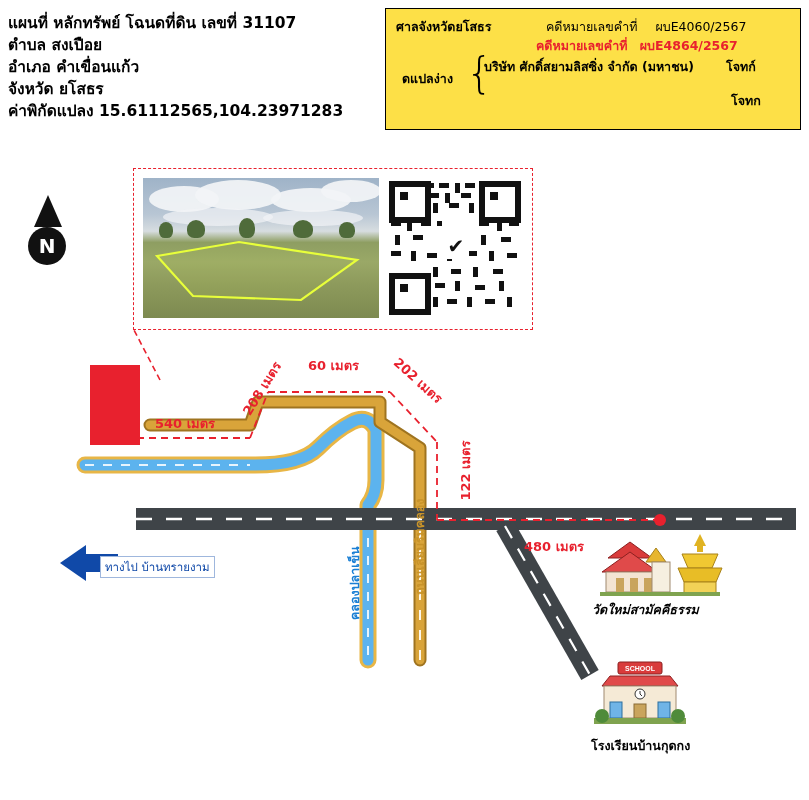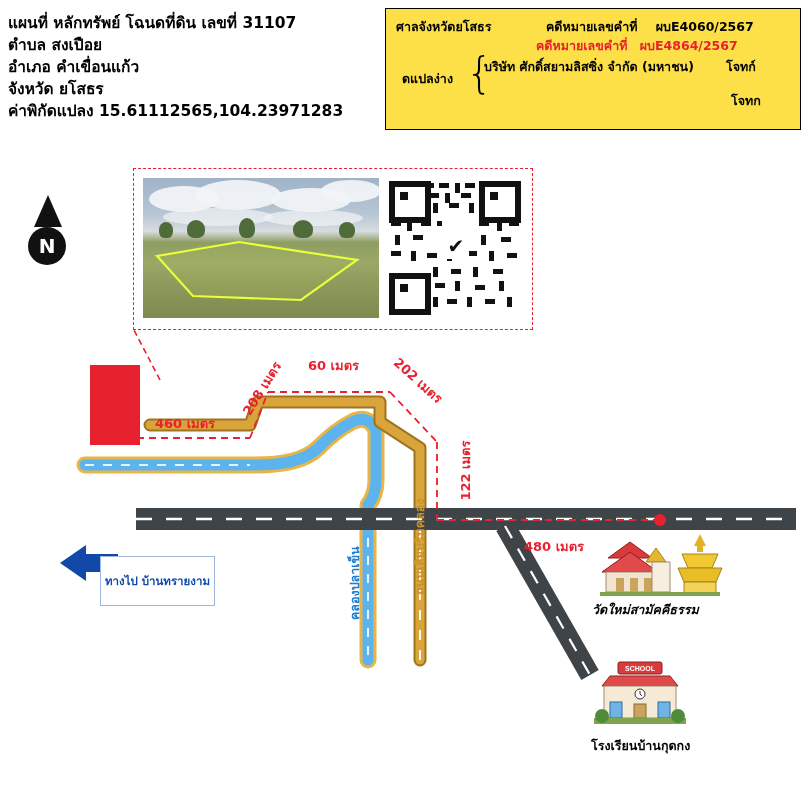--- a/index.html
+++ b/index.html
@@ -11,21 +11,21 @@
   }
   .abs{position:absolute;}
 
   
   #header-left{left:8px;top:12px;width:370px;}
   #header-left .line{font-size:15.5px;font-weight:bold;line-height:22px;white-space:nowrap;}
 
   
   #case-box{left:385px;top:8px;width:414px;height:120px;border:1.5px solid #000;background:#fde047;}
   #case-court{position:absolute;left:10px;top:8px;font-size:12.5px;font-weight:bold;}
-  #case-black{position:absolute;left:160px;top:8px;font-size:12.5px;font-weight:bold;color:#000;}
+  #case-black{position:absolute;left:160px;top:8px;font-size:12.5px;font-weight:normal;color:#000;}
   #case-black .num{margin-left:14px;}
   #case-red{position:absolute;left:150px;top:27px;font-size:12.5px;font-weight:bold;color:#e8212e;}
   #case-red .num{margin-left:8px;}
   #between-label{position:absolute;left:16px;top:60px;font-size:12.5px;font-weight:bold;}
   .brace{position:absolute;left:80px;top:44px;font-size:42px;line-height:42px;font-weight:300;}
   #party1{position:absolute;left:98px;top:48px;font-size:12.5px;font-weight:bold;}
   #party1-role{position:absolute;left:340px;top:48px;font-size:12.5px;font-weight:bold;}
   #party2{position:absolute;left:98px;top:82px;font-size:12.5px;font-weight:bold;}
   #party2-role{position:absolute;left:345px;top:82px;font-size:12.5px;font-weight:bold;}
 
@@ -64,21 +64,21 @@
   #lbl-480{left:524px;top:536px;}
 
   .blabel{font-size:12.5px;font-weight:bold;color:#1a7fd4;white-space:nowrap;}
   #lbl-canal{left:345px;top:620px;transform:rotate(-90deg);transform-origin:left top;}
   #lbl-road-canal{left:410px;top:595px;transform:rotate(-90deg);transform-origin:left top;color:#c8932a;}
 
   
   #dir-arrow{left:60px;top:545px;width:58px;height:36px;}
   #dir-arrow .shape{position:absolute;left:0;top:0;width:0;height:0;border-top:18px solid transparent;border-bottom:18px solid transparent;border-right:26px solid #1049a8;}
   #dir-arrow .tail{position:absolute;left:25px;top:9px;width:33px;height:18px;background:#1049a8;}
-  #dir-label{left:100px;top:556px;font-size:11.5px;font-weight:bold;color:#1049a8;background:#fff;border:1px solid #9fb7dd;padding:15px 4px;white-space:nowrap;}
+  #dir-label{left:100px;top:556px;font-size:11.5px;font-weight:normal;color:#1049a8;background:#fff;border:1px solid #9fb7dd;padding:1px 4px;white-space:nowrap;}
 
   
   .place{font-size:12.5px;font-weight:bold;white-space:nowrap;}
   #temple-label{left:592px;top:600px;font-style:italic;}
   #school-label{left:591px;top:736px;}
 
   
   #temple{left:596px;top:528px;width:128px;height:68px;}
   
   #school{left:592px;top:660px;width:96px;height:72px;}
@@ -227,21 +227,21 @@
     <line x1="113" y1="108" x2="250" y2="108" stroke-dasharray="7,5"></line>
     <line x1="250" y1="108" x2="268" y2="62" stroke-dasharray="7,5"></line>
     <line x1="268" y1="62" x2="390" y2="62" stroke-dasharray="7,5"></line>
     <line x1="390" y1="62" x2="437" y2="112" stroke-dasharray="7,5"></line>
     <line x1="437" y1="112" x2="437" y2="190" stroke-dasharray="7,5"></line>
     <line x1="437" y1="190" x2="660" y2="190" stroke-dasharray="7,5"></line>
     <circle cx="660" cy="190" r="6" fill="#e8212e" stroke="none"></circle>
   </g>
 </svg>
 
-<div class="abs mlabel" id="lbl-360">460 เมตร</div>
+<div class="abs mlabel" id="lbl-360">540 เมตร</div>
 <div class="abs mlabel" id="lbl-208">208 เมตร</div>
 <div class="abs mlabel" id="lbl-60">60 เมตร</div>
 <div class="abs mlabel" id="lbl-202">202 เมตร</div>
 <div class="abs mlabel" id="lbl-122">122 เมตร</div>
 <div class="abs mlabel" id="lbl-480">480 เมตร</div>
 
 <div class="abs blabel" id="lbl-canal">คลองปลาเข็น</div>
 <div class="abs blabel" id="lbl-road-canal">ถนนเลียบริมคลอง</div>
 
 <div class="abs" id="dir-arrow">

